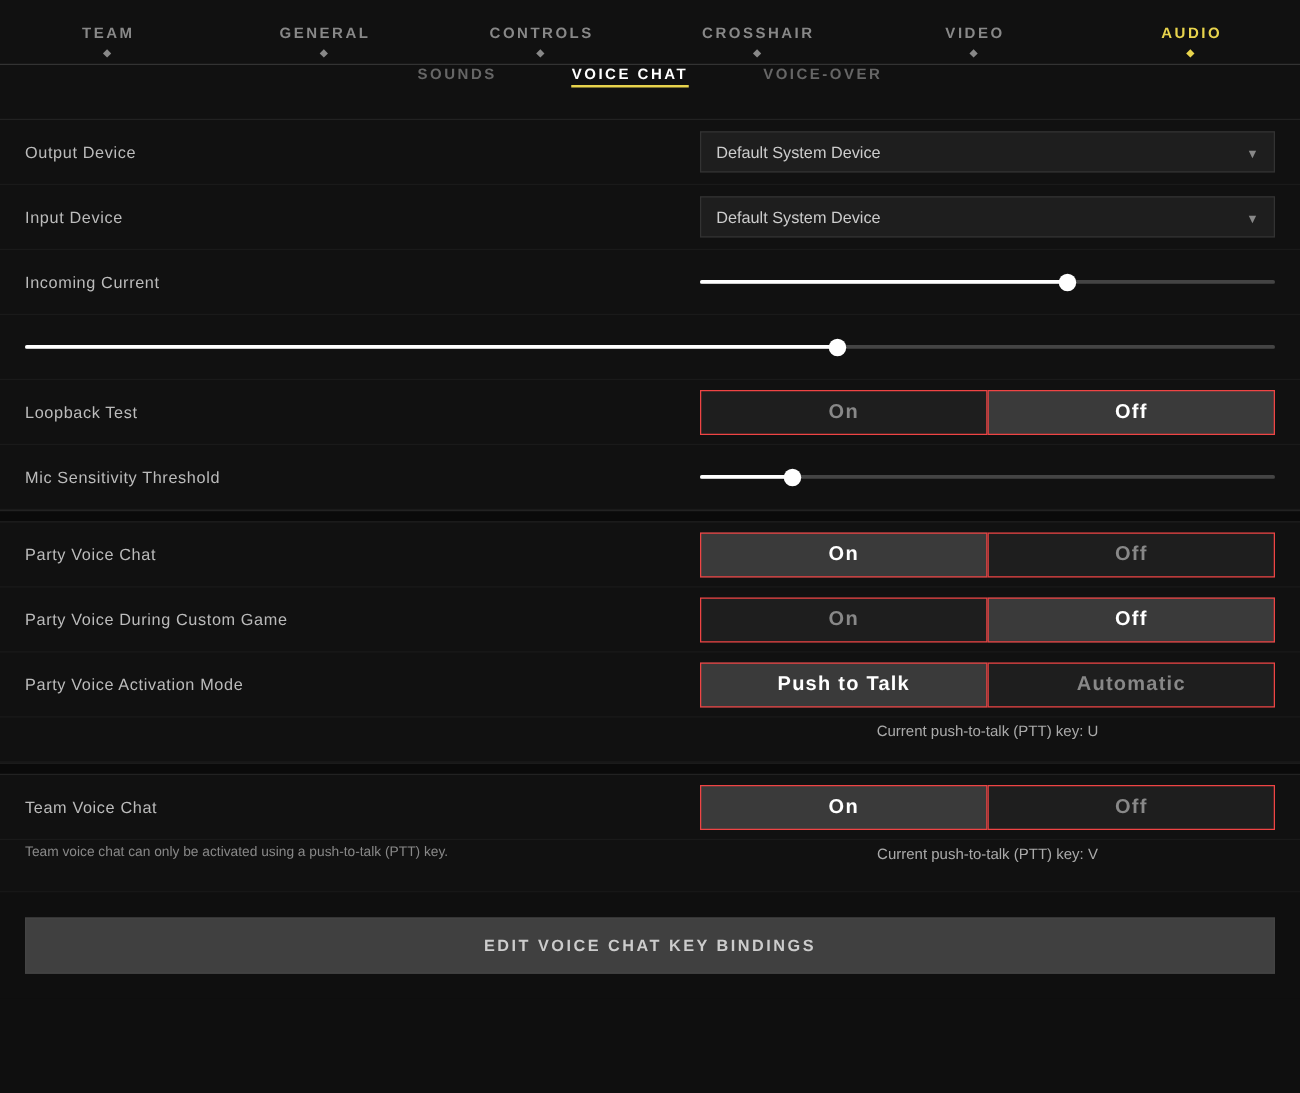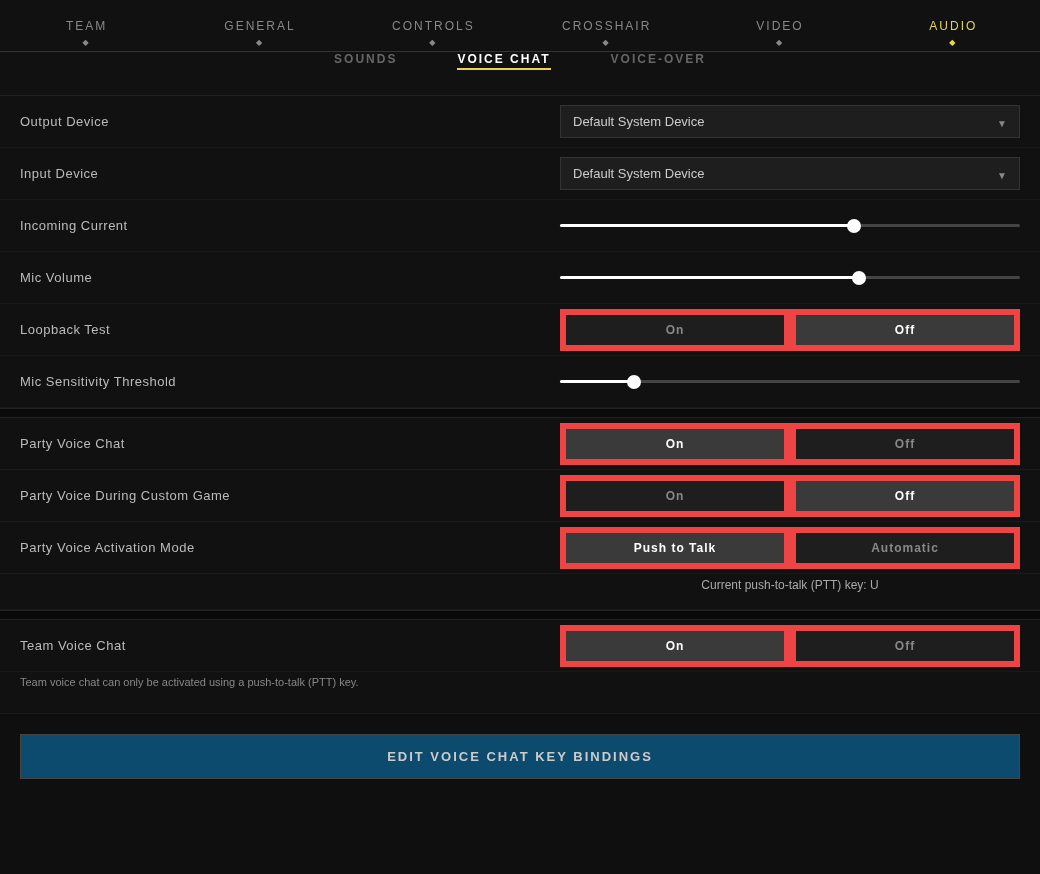--- a/index.html
+++ b/index.html
@@ -24,21 +24,21 @@
     .nav-item {
       flex: 1;
       display: flex;
       flex-direction: column;
       align-items: center;
       justify-content: center;
       height: 100%;
       cursor: pointer;
       letter-spacing: 2px;
       font-size: 12px;
-      font-weight: 400;
+      font-weight: 700;
       color: #888;
       text-transform: uppercase;
       position: relative;
       text-align: right;
     }
     .nav-item.active {
       color: #e8d44d;
     }
     .nav-item::after {
       content: '◆';
@@ -152,24 +152,24 @@
     
     .toggle-group {
       display: flex;
       width: 100%;
     }
     .toggle-btn {
       flex: 1;
       padding: 8px;
       text-align: center;
       background: #1e1e1e;
-      border: 6px solid #ef4444;
+      border: 1px solid #ef4444;
       color: #888;
       cursor: pointer;
-      font-size: 12px;
+      font-size: 16px;
       font-weight: 700;
       letter-spacing: 1px;
     }
     .toggle-btn.active {
       background: #3a3a3a;
       color: #fff;
     }
 
     
     .separator {
@@ -200,21 +200,21 @@
     }
 
     
     .edit-btn-container {
       padding: 20px;
       display: flex;
       justify-content: center;
       background: #0f0f0f;
     }
     .edit-btn {
-      background: #0c4a6e;
+      background: #404040;
       border: 1px solid #444;
       color: #ccc;
       padding: 14px 80px;
       font-size: 13px;
       font-weight: 700;
       letter-spacing: 2px;
       cursor: pointer;
       text-transform: uppercase;
       width: 100%;
     }
@@ -283,21 +283,20 @@
       <div class="slider-container">
         <div class="slider-track">
           <div class="slider-fill" style="width: 64%;"></div>
           <div class="slider-thumb" style="left: 64%;"></div>
         </div>
       </div>
     </div>
   </div>
 
   <div class="setting-row">
-    <div class="setting-label">Mic Volume</div>
     <div class="setting-control">
       <div class="slider-container">
         <div class="slider-track">
           <div class="slider-fill" style="width: 65%;"></div>
           <div class="slider-thumb" style="left: 65%;"></div>
         </div>
       </div>
     </div>
   </div>
 
@@ -367,19 +366,20 @@
     <div class="setting-control">
       <div class="toggle-group">
         <div class="toggle-btn active">On</div>
         <div class="toggle-btn">Off</div>
       </div>
     </div>
   </div>
 
   <div class="ptt-info-row" style="min-height: 42px;">
     <div class="ptt-info-label" style="color: #888; font-size: 11px;">Team voice chat can only be activated using a push-to-talk (PTT) key.</div>
+    <div class="ptt-info-value">Current push-to-talk (PTT) key: V</div>
   </div>
 
 </div>
 
 <div class="edit-btn-container">
   <button class="edit-btn">EDIT VOICE CHAT KEY BINDINGS</button>
 </div>
 
 </body></html>

